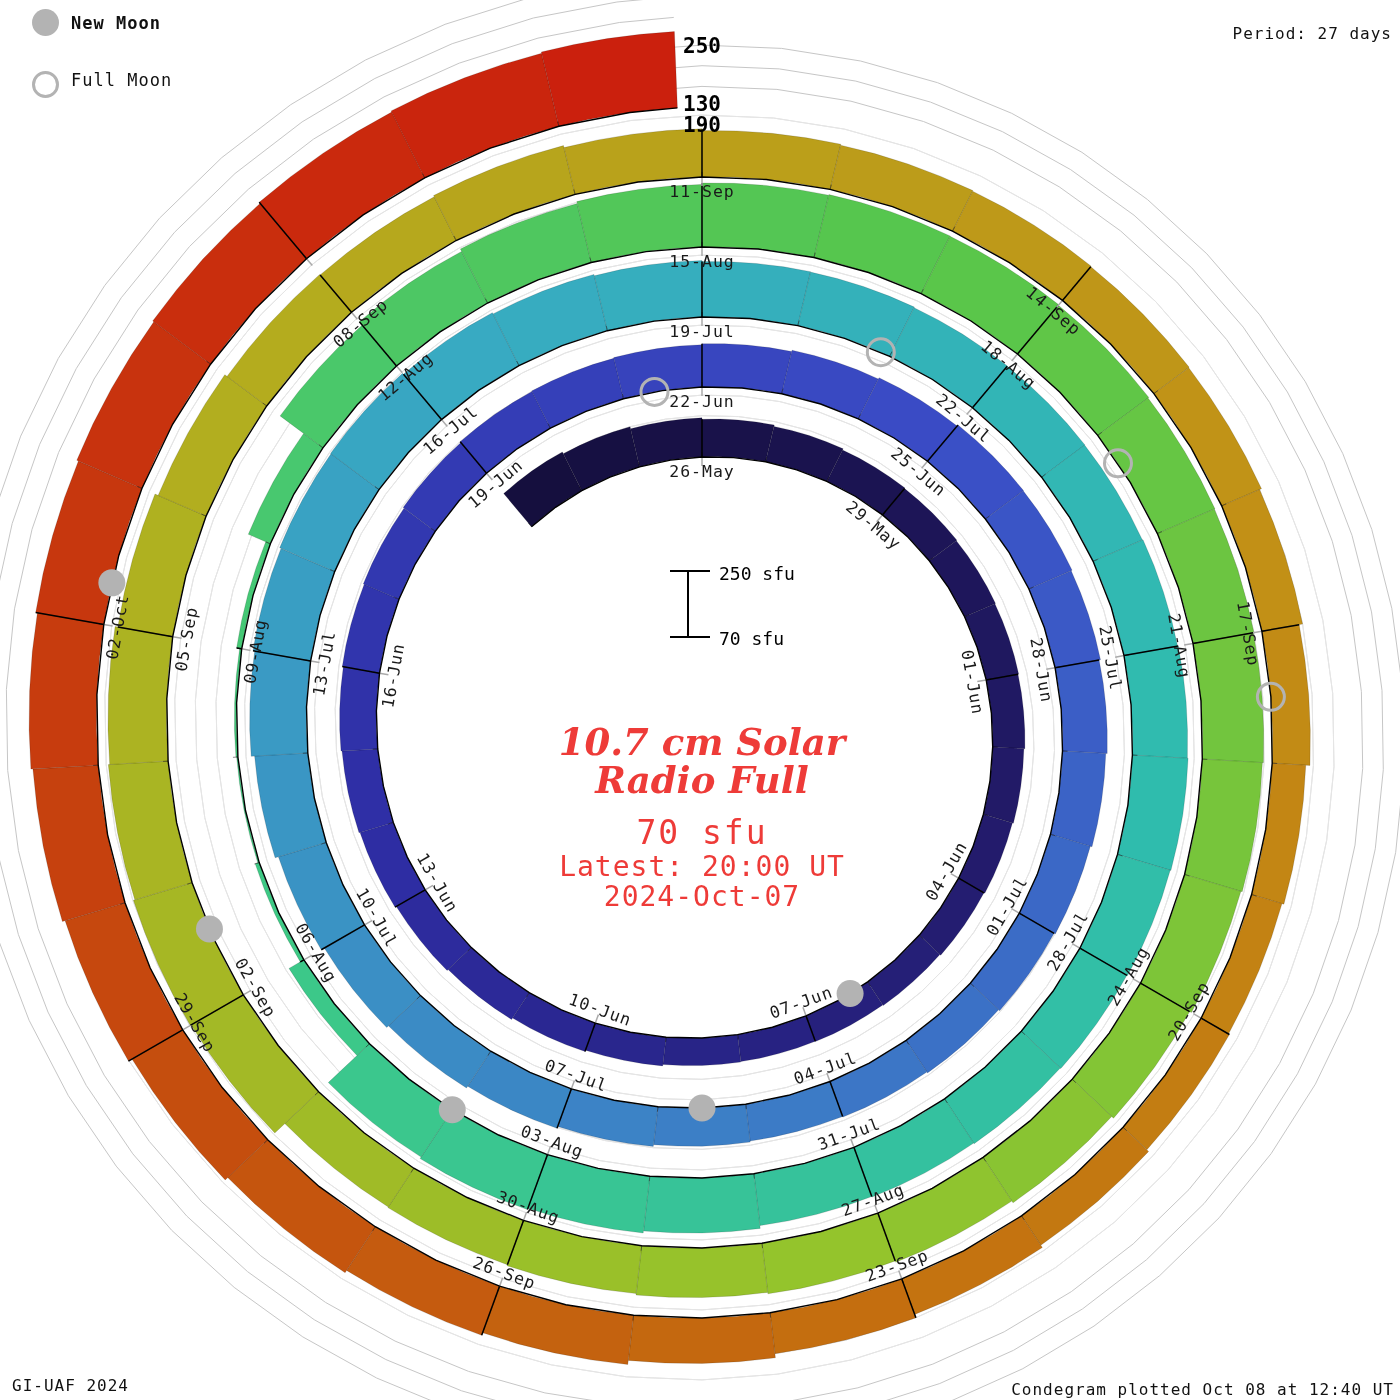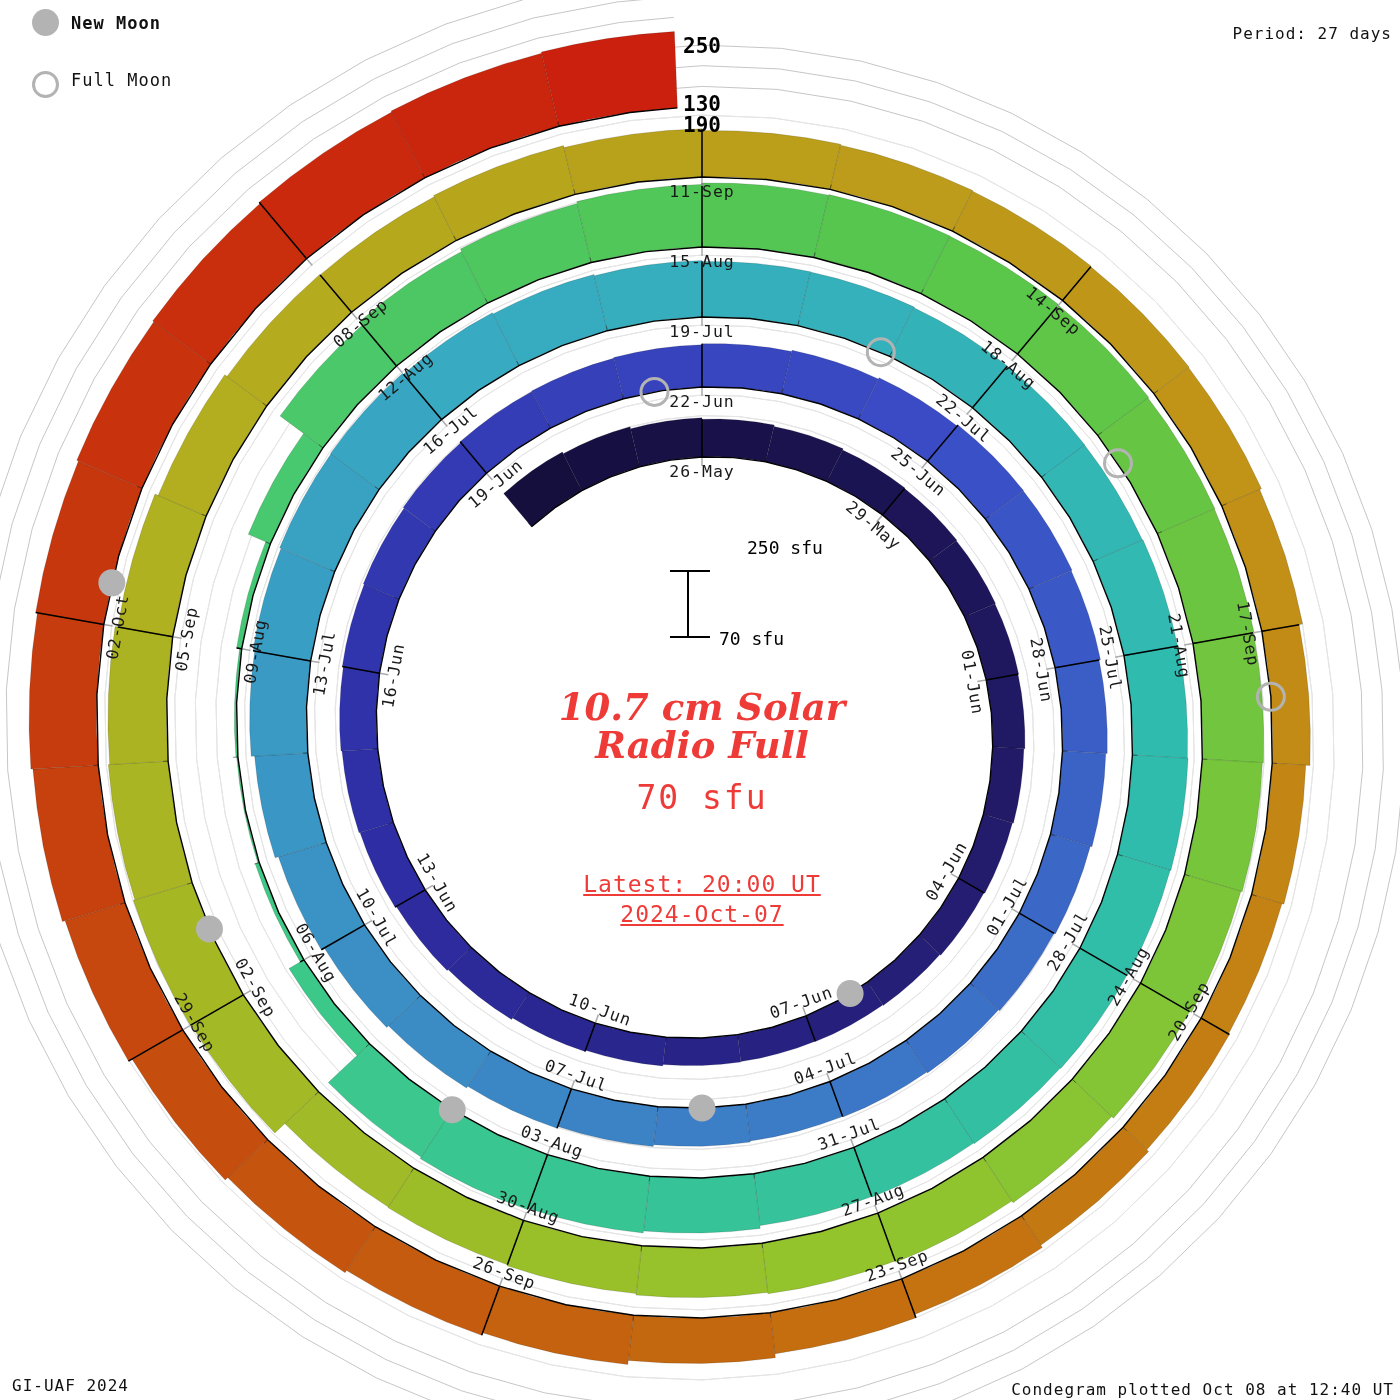--- a/index.html
+++ b/index.html
@@ -11,21 +11,21 @@
   .corner{font-size:16px;letter-spacing:1px;}
   .moon-chip{position:absolute;width:27px;height:27px;border-radius:50%;}
   .moon-chip.filled{background:#b3b3b3;}
   .moon-chip.open{background:transparent;border:3px solid #b3b3b3;box-sizing:border-box;}
   .radial-lab{position:absolute;width:70px;text-align:center;font-size:21px;font-weight:700;color:#000;}
   .sb-label{position:absolute;font-size:18px;color:#000;}
   .center-text{position:absolute;left:452px;top:688px;width:500px;text-align:center;}
   .ct-title{font-family:"DejaVu Serif", serif;font-style:italic;font-weight:700;
             font-size:37px;line-height:38px;}
   .ct-value{font-size:33px;margin-top:14px;letter-spacing:2px;}
-  .ct-latest{font-size:23px;line-height:30px;margin-top:52px;letter-spacing:1px;text-decoration:underline;}
+  .ct-latest{font-size:28px;line-height:30px;letter-spacing:1px;}
 </style>
 </head>
 <body>
 
 <div class="stage">
 
   <svg id="spiral-svg" width="1400" height="1400" viewBox="0 0 1400 1400">
       <path d="M518.3 511.0L544.2 490.1L572.5 472.2L602.9 457.7L634.9 446.8L668.1 439.6L702.0 436.4L736.2 437.1L770.3 441.8L803.8 450.4L836.1 463.0L866.9 479.3L895.7 499.1L922.2 522.3L945.9 548.5L966.4 577.3L983.5 608.6L997.0 641.7L1006.5 676.3L1012.0 711.9L1013.3 748.1L1010.3 784.4L1003.2 820.2L991.9 855.0L976.5 888.5L957.3 920.1L934.4 949.3L908.2 975.8L879.0 999.2L847.2 1019.0L813.1 1035.2L777.2 1047.3L740.0 1055.1L702.0 1058.6L663.7 1057.7L625.6 1052.3L588.3 1042.5L552.2 1028.3L517.8 1010.0L485.8 987.7L456.4 961.8L430.1 932.4L407.3 900.2L388.3 865.3L373.5 828.3L363.0 789.8L357.1 750.1L355.8 709.8L359.2 669.6L367.3 629.8L380.0 591.1L397.2 554.0L418.6 519.0L444.1 486.7L473.3 457.4L505.7 431.6L541.1 409.7L579.0 391.9L618.7 378.7L659.9 370.1L702.0 366.4L744.4 367.5L786.5 373.6L827.7 384.6L867.5 400.4L905.4 420.8L940.7 445.5L973.1 474.2L1002.0 506.7L1027.0 542.3L1047.8 580.8L1064.0 621.6L1075.4 664.2L1081.8 707.9L1083.1 752.2L1079.3 796.5L1070.2 840.2L1056.1 882.8L1037.1 923.5L1013.4 961.9L985.4 997.3L953.2 1029.4L917.5 1057.6L878.6 1081.6L837.0 1100.9L793.3 1115.4L748.1 1124.7L702.0 1128.6L655.6 1127.2L609.5 1120.4L564.3 1108.3L520.8 1090.9L479.4 1068.5L440.8 1041.3L405.4 1009.8L373.9 974.2L346.7 935.2L324.1 893.0L306.4 848.4L294.1 801.9L287.2 754.2L285.9 705.8L290.3 657.4L300.2 609.7L315.7 563.4L336.6 519.0L362.5 477.2L393.2 438.6L428.3 403.8L467.3 373.1L509.7 347.1L555.0 326.2L602.6 310.6L651.8 300.6L702.0 296.4L752.5 298.0L802.6 305.5L851.6 318.9L898.9 337.9L943.9 362.3L985.7 391.9L1024.0 426.2L1058.2 464.9L1087.6 507.3L1112.1 553.1L1131.1 601.5L1144.4 652.0L1151.7 703.8L1153.0 756.3L1148.2 808.7L1137.3 860.3L1120.4 910.5L1097.8 958.5L1069.6 1003.7L1036.3 1045.4L998.2 1083.0L956.0 1116.1L910.0 1144.2L861.0 1166.7L809.5 1183.5L756.3 1194.2L702.0 1198.6L647.4 1196.8L593.3 1188.5L540.4 1174.0L489.3 1153.4L440.9 1127.0L395.8 1095.0L354.5 1057.8L317.8 1016.0L286.0 970.2L259.8 920.8L239.4 868.5L225.2 814.1L217.3 758.2L216.0 701.7L221.3 645.2L233.2 589.6L251.5 535.7L275.9 484.0L306.3 435.4L342.3 390.6L383.3 350.1L428.8 314.6L478.3 284.6L531.1 260.4L586.5 242.5L643.7 231.1L702.0 226.4L760.6 228.5L818.7 237.4L875.6 253.1L930.4 275.3L982.3 303.8L1030.7 338.2L1074.9 378.2L1114.3 423.1L1148.3 472.3L1176.4 525.4L1198.1 581.5L1213.3 639.8L1221.6 699.7L1222.9 760.3L1217.1 820.8L1204.4 880.4L1184.7 938.2L1158.4 993.5L1125.7 1045.5L1087.2 1093.4L1043.2 1136.7L994.4 1174.6L941.4 1206.7L884.9 1232.5L825.6 1251.6L764.4 1263.7L702.0 1268.6L639.3 1266.3L577.2 1256.6L516.4 1239.8L457.9 1216.0L402.5 1185.4L350.8 1148.6L303.6 1105.9L261.6 1057.8L225.4 1005.2L195.5 948.5L172.3 888.6L156.2 826.2L147.4 762.3L146.2 697.6L152.4 633.1L166.1 569.6L187.2 507.9L215.3 449.0L250.2 393.6L291.3 342.6L338.3 296.5L390.3 256.1L446.9 222.0L507.1 194.6L570.3 174.3L635.6 161.5L702.0 156.4L768.7 159.0L834.9 169.3L899.5 187.3L961.8 212.7L1020.8 245.3L1075.7 284.6L1125.9 330.1L1170.4 381.3L1208.9 437.3L1240.6 497.7L1265.2 561.4L1282.2 627.7L1291.5 695.7L1292.8 764.4L1286.1 833.0L1271.4 900.5L1249.0 965.9L1219.0 1028.5L1181.9 1087.3L1138.1 1141.4L1088.2 1190.3L1032.9 1233.1L972.8 1269.3L908.8 1298.3L841.8 1319.7L772.5 1333.2L702.0 1338.6L631.2 1335.8L561.0 1324.8L492.5 1305.6L426.5 1278.5L364.0 1243.9L305.8 1202.2L252.7 1153.9L205.5 1099.6L164.8 1040.2L131.2 976.2L105.3 908.6L87.3 838.4L77.6 766.4L76.3 693.6L83.5 620.9L99.1 549.5L122.9 480.2L154.7 414.0L194.0 351.8L240.4 294.5L293.3 242.9L351.9 197.7L415.5 159.5L483.2 128.8L554.2 106.2L627.4 92.0L702.0 86.4L776.9 89.4L851.0 101.2L923.5 121.5L993.2 150.2L1059.2 186.8L1120.7 231.0L1176.8 282.1L1226.6 339.5L1269.5 402.3L1304.9 469.9L1332.3 541.3L1351.2 615.5L1361.4 691.6L1362.7 768.5L1355.0 845.1L1338.5 920.5L1313.2 993.7L1279.6 1063.5L1238.0 1129.1L1189.0 1189.5L1133.2 1243.9L1071.4 1291.6L1004.2 1331.8L932.8 1364.1L857.9 1387.8L780.6 1402.8L702.0 1408.6L623.1 1405.3L544.9 1392.9L468.6 1371.4L395.1 1341.1L325.5 1302.4L260.8 1255.8L201.8 1201.9L149.3 1141.4L104.2 1075.2L67.0 1003.9L38.2 928.7L18.4 850.5L7.7 770.4L6.4 689.5L14.5 608.8L32.0 529.4L58.6 452.5L94.1 379.0L137.9 310.0L189.5 246.5L248.3 189.3L313.4 139.2L384.0 96.9L459.3 63.1L538.0 38.1L619.3 22.5L673.8 17.4" fill="none" stroke="#c6c6c6" stroke-width="1"></path>
       <path d="M505.0 495.2L532.9 472.8L563.3 453.8L595.8 438.3L630.1 426.7L665.7 419.1L702.0 415.7L738.6 416.6L775.1 421.7L810.8 431.0L845.4 444.5L878.3 462.0L909.0 483.3L937.2 508.1L962.4 536.1L984.3 567.0L1002.5 600.4L1016.7 635.8L1026.8 672.7L1032.6 710.7L1033.9 749.3L1030.7 788.0L1022.9 826.1L1010.8 863.2L994.4 898.8L973.8 932.4L949.5 963.5L921.5 991.6L890.4 1016.4L856.4 1037.5L820.1 1054.6L782.0 1067.3L742.4 1075.6L702.0 1079.3L661.3 1078.2L620.9 1072.4L581.2 1061.9L542.9 1046.8L506.5 1027.2L472.5 1003.5L441.3 975.9L413.5 944.8L389.4 910.5L369.4 873.5L353.7 834.3L342.7 793.4L336.5 751.3L335.2 708.6L338.9 666.0L347.5 623.9L361.1 582.9L379.3 543.7L402.1 506.7L429.1 472.5L460.0 441.6L494.4 414.4L531.9 391.2L571.9 372.5L614.0 358.6L657.5 349.6L702.0 345.7L746.8 347.0L791.2 353.6L834.8 365.2L876.8 382.0L916.7 403.5L954.0 429.7L988.1 460.1L1018.6 494.3L1044.9 532.0L1066.8 572.7L1083.8 615.7L1095.8 660.6L1102.5 706.7L1103.7 753.4L1099.6 800.1L1090.0 846.2L1075.1 890.9L1055.0 933.8L1030.0 974.2L1000.4 1011.5L966.5 1045.2L928.8 1074.9L887.8 1100.0L844.1 1120.3L798.1 1135.5L750.5 1145.2L702.0 1149.3L653.2 1147.7L604.7 1140.5L557.3 1127.6L511.5 1109.3L468.0 1085.7L427.5 1057.1L390.4 1024.0L357.4 986.6L328.8 945.5L305.1 901.2L286.7 854.3L273.8 805.5L266.6 755.4L265.3 704.6L269.9 653.8L280.5 603.8L296.8 555.2L318.7 508.7L345.9 464.9L378.2 424.5L415.0 388.0L455.9 355.9L500.4 328.7L548.0 306.8L597.8 290.5L649.4 280.1L702.0 275.7L754.9 277.5L807.4 285.4L858.7 299.5L908.2 319.4L955.2 345.0L999.0 376.0L1039.0 412.0L1074.7 452.5L1105.5 497.0L1131.0 544.9L1150.9 595.6L1164.7 648.4L1172.3 702.6L1173.6 757.5L1168.5 812.3L1157.1 866.2L1139.4 918.7L1115.6 968.8L1086.1 1016.0L1051.3 1059.5L1011.5 1098.9L967.3 1133.4L919.3 1162.6L868.0 1186.1L814.2 1203.6L758.7 1214.7L702.0 1219.3L645.0 1217.3L588.6 1208.6L533.3 1193.4L480.1 1171.9L429.6 1144.2L382.5 1110.8L339.5 1072.0L301.2 1028.4L268.2 980.5L240.8 928.9L219.6 874.4L204.8 817.7L196.7 759.4L195.4 700.5L201.0 641.7L213.4 583.7L232.5 527.5L258.1 473.7L289.8 423.1L327.3 376.4L370.0 334.3L417.5 297.4L469.0 266.1L524.0 241.0L581.7 222.4L641.3 210.6L702.0 205.7L763.0 208.0L823.5 217.3L882.6 233.7L939.6 256.9L993.7 286.6L1044.0 322.4L1089.9 364.0L1130.9 410.7L1166.1 462.0L1195.3 517.2L1217.9 575.5L1233.6 636.3L1242.2 698.5L1243.5 761.5L1237.5 824.4L1224.1 886.3L1203.6 946.4L1176.2 1003.8L1142.3 1057.8L1102.2 1107.6L1056.5 1152.5L1005.8 1191.9L950.7 1225.2L892.0 1251.9L830.4 1271.7L766.8 1284.2L702.0 1289.3L636.9 1286.8L572.4 1276.7L509.4 1259.2L448.7 1234.4L391.1 1202.7L337.5 1164.4L288.6 1120.0L245.1 1070.2L207.5 1015.5L176.6 956.7L152.6 894.5L135.9 829.8L126.8 763.5L125.5 696.4L132.1 629.5L146.3 563.6L168.2 499.8L197.4 438.7L233.6 381.3L276.3 328.4L325.0 280.7L379.0 238.9L437.6 203.6L500.1 175.2L565.5 154.3L633.2 141.0L702.0 135.7L771.1 138.5L839.6 149.2L906.6 167.9L971.0 194.3L1032.1 228.1L1089.0 268.8L1140.9 316.0L1187.0 368.9L1226.8 427.0L1259.6 489.5L1285.0 555.5L1302.6 624.1L1312.1 694.5L1313.4 765.6L1306.4 836.6L1291.2 906.4L1267.9 974.1L1236.9 1038.8L1198.4 1099.6L1153.1 1155.6L1101.5 1206.1L1044.2 1250.3L982.1 1287.7L915.9 1317.7L846.5 1339.8L774.9 1353.7L702.0 1359.3L628.8 1356.3L556.3 1344.8L485.4 1325.0L417.3 1297.0L352.6 1261.2L292.5 1218.0L237.7 1168.1L188.9 1112.0L146.9 1050.5L112.3 984.4L85.5 914.6L67.0 842.0L57.0 767.6L55.7 692.4L63.1 617.4L79.3 543.6L104.0 472.0L136.8 403.7L177.5 339.5L225.4 280.4L280.0 227.1L340.5 180.4L406.2 141.0L476.1 109.4L549.4 86.1L625.0 71.5L702.0 65.7L779.3 68.9L855.8 81.1L930.5 102.1L1002.5 131.7L1070.6 169.6L1134.0 215.2L1191.8 267.9L1243.2 327.1L1287.4 392.0L1323.9 461.8L1352.0 535.4L1371.5 611.9L1382.0 690.4L1383.3 769.7L1375.3 848.7L1358.2 926.5L1332.2 1001.8L1297.5 1073.8L1254.6 1141.4L1204.0 1203.6L1146.5 1259.7L1082.7 1308.8L1013.5 1350.3L939.8 1383.5L862.7 1407.9L783.0 1423.3L702.0 1429.3L620.7 1425.8L540.1 1413.0L461.5 1390.8L385.8 1359.5L314.2 1319.7L247.5 1271.6L186.8 1216.1L132.8 1153.8L86.3 1085.5L48.0 1012.1L18.4 934.6L-2.0 854.1L-12.9 771.6L-14.2 688.3L-5.8 605.2L12.2 523.5L39.7 444.3L76.2 368.7L121.3 297.7L174.5 232.3L235.0 173.5L302.1 121.9L374.8 78.5L452.2 43.7L533.3 18.0L616.9 2.0L673.0 -3.3" fill="none" stroke="#c6c6c6" stroke-width="1"></path>
       <path d="M491.7 479.4L521.5 455.6L554.0 435.3L588.8 418.9L625.4 406.6L663.3 398.6L702.0 395.1L741.0 396.1L779.8 401.6L817.9 411.6L854.6 426.1L889.6 444.8L922.3 467.5L952.2 493.9L979.0 523.8L1002.2 556.7L1021.4 592.2L1036.5 629.9L1047.2 669.1L1053.2 709.5L1054.5 750.5L1051.0 791.5L1042.7 832.0L1029.8 871.4L1012.3 909.1L990.4 944.7L964.5 977.6L934.8 1007.4L901.7 1033.6L865.7 1055.9L827.2 1074.0L786.7 1087.4L744.8 1096.1L702.0 1099.9L658.9 1098.7L616.1 1092.5L574.1 1081.3L533.7 1065.2L495.2 1044.5L459.2 1019.3L426.3 990.1L397.0 957.1L371.5 920.8L350.4 881.7L334.0 840.2L322.4 796.9L315.9 752.5L314.6 707.4L318.6 662.4L327.8 618.0L342.1 574.8L361.4 533.4L385.5 494.4L414.1 458.4L446.7 425.8L483.1 397.1L522.6 372.8L564.8 353.2L609.2 338.5L655.1 329.1L702.0 325.1L749.2 326.5L796.0 333.5L841.8 345.8L886.1 363.5L928.1 386.3L967.3 413.9L1003.1 445.9L1035.1 482.0L1062.8 521.7L1085.7 564.5L1103.6 609.8L1116.1 657.0L1123.1 705.5L1124.4 754.6L1119.9 803.7L1109.8 852.1L1094.0 899.1L1072.9 944.1L1046.6 986.5L1015.4 1025.7L979.8 1061.0L940.2 1092.1L897.1 1118.5L851.1 1139.7L802.9 1155.5L752.9 1165.7L702.0 1169.9L650.8 1168.2L599.9 1160.6L550.2 1147.0L502.2 1127.8L456.7 1103.0L414.2 1073.0L375.4 1038.1L340.8 998.9L310.9 955.8L286.2 909.4L266.9 860.3L253.4 809.1L246.0 756.6L244.7 703.4L249.6 650.2L260.7 597.9L277.8 547.0L300.8 498.4L329.4 452.6L363.2 410.3L401.7 372.1L444.6 338.6L491.2 310.2L540.9 287.4L593.1 270.4L647.0 259.6L702.0 255.1L757.3 257.0L812.1 265.4L865.8 280.1L917.5 301.0L966.5 327.8L1012.3 360.2L1054.0 397.9L1091.3 440.2L1123.4 486.7L1150.0 536.8L1170.6 589.7L1185.0 644.8L1192.9 701.4L1194.2 758.7L1188.9 815.8L1176.8 872.2L1158.3 926.8L1133.5 979.1L1102.7 1028.3L1066.3 1073.7L1024.8 1114.7L978.6 1150.6L928.5 1181.0L875.1 1205.5L819.0 1223.7L761.0 1235.2L702.0 1239.9L642.7 1237.8L583.8 1228.7L526.3 1212.8L470.8 1190.3L418.2 1161.4L369.2 1126.6L324.5 1086.2L284.7 1040.7L250.3 990.8L221.9 937.1L199.8 880.3L184.5 821.2L176.1 760.6L174.8 699.3L180.7 638.1L193.6 577.8L213.5 519.3L240.2 463.4L273.2 410.8L312.2 362.3L356.7 318.5L406.1 280.1L459.8 247.7L517.0 221.6L576.9 202.3L638.9 190.1L702.0 185.1L765.4 187.5L828.3 197.2L889.7 214.3L948.9 238.4L1005.0 269.3L1057.3 306.6L1105.0 349.8L1147.4 398.4L1184.0 451.7L1214.3 509.0L1237.7 569.6L1254.0 632.7L1262.8 697.3L1264.1 762.7L1257.8 828.0L1243.9 892.2L1222.6 954.6L1194.1 1014.1L1158.8 1070.1L1117.2 1121.7L1069.8 1168.3L1017.1 1209.1L959.9 1243.6L899.0 1271.3L835.1 1291.8L769.2 1304.7L702.0 1309.9L634.5 1307.3L567.7 1296.8L502.3 1278.6L439.4 1252.9L379.8 1219.9L324.2 1180.2L273.6 1134.2L228.5 1082.5L189.7 1025.8L157.6 964.8L132.8 900.4L115.6 833.4L106.2 764.7L104.9 695.2L111.7 625.9L126.6 557.7L149.3 491.6L179.6 428.4L217.1 369.0L261.3 314.2L311.7 264.9L367.7 221.7L428.4 185.1L493.0 155.8L560.8 134.2L630.8 120.5L702.0 115.1L773.5 118.0L844.4 129.1L913.6 148.5L980.3 175.9L1043.5 210.8L1102.3 253.0L1155.9 301.8L1203.6 356.6L1244.6 416.7L1278.5 481.3L1304.7 549.5L1322.9 620.5L1332.7 693.3L1334.0 766.8L1326.7 840.2L1311.0 912.3L1286.9 982.3L1254.7 1049.1L1215.0 1111.9L1168.1 1169.8L1114.8 1221.9L1055.6 1267.6L991.4 1306.2L923.0 1337.1L851.3 1359.9L777.3 1374.2L702.0 1379.9L626.4 1376.8L551.5 1364.9L478.4 1344.4L408.0 1315.4L341.3 1278.4L279.2 1233.8L222.7 1182.2L172.4 1124.3L129.0 1060.8L93.3 992.6L65.7 920.5L46.6 845.6L36.4 768.8L35.1 691.2L42.8 613.8L59.5 537.7L85.0 463.9L118.9 393.4L160.9 327.2L210.4 266.2L266.7 211.3L329.2 163.2L396.9 122.6L469.1 90.0L544.6 66.1L622.6 51.0L702.0 45.1L781.7 48.4L860.6 61.0L937.6 82.7L1011.7 113.3L1081.9 152.3L1147.3 199.4L1206.8 253.8L1259.7 314.8L1305.3 381.7L1342.8 453.6L1371.8 529.5L1391.8 608.4L1402.6 689.2L1403.9 770.9L1395.7 852.3L1378.0 932.4L1351.1 1010.0L1315.4 1084.1L1271.1 1153.7L1219.1 1217.8L1159.8 1275.5L1094.0 1326.1L1022.8 1368.7L946.9 1402.8L867.4 1428.0L785.4 1443.8L702.0 1449.9L618.3 1446.3L535.4 1433.0L454.4 1410.2L376.6 1378.0L302.8 1336.9L234.2 1287.4L171.7 1230.3L116.2 1166.1L68.4 1095.8L29.1 1020.3L-1.3 940.6L-22.3 857.7L-33.5 772.8L-34.8 687.1L-26.1 601.6L-7.5 517.6L20.7 436.1L58.3 358.4L104.8 285.4L159.5 218.2L221.7 157.7L290.7 104.7L365.5 60.0L445.1 24.3L528.5 -2.0L614.5 -18.5L672.2 -23.9" fill="none" stroke="#c6c6c6" stroke-width="1"></path>
@@ -467,25 +467,25 @@
   <div class="txt legend-label" style="left:71px;top:70px;">Full Moon</div>
 
   <div class="txt corner" style="right:8px;top:24px;">Period: 27 days</div>
   <div class="txt corner" style="left:12px;top:1376px;">GI-UAF 2024</div>
   <div class="txt corner" style="right:6px;top:1380px;">Condegram plotted Oct 08 at 12:40 UT</div>
 
   <div class="radial-lab" style="left:667px;top:34px;">250</div>
   <div class="radial-lab" style="left:667px;top:69px;margin-top:44px;">190</div>
   <div class="radial-lab" style="left:667px;top:80px;margin-top:12px;">130</div>
 
-  <div class="sb-label" style="left:719px;top:537px;margin-left:28px;">250 sfu</div>
+  <div class="sb-label" style="left:719px;top:563px;">250 sfu</div>
   <div class="sb-label" style="left:719px;top:628px;">70 sfu</div>
 
   <div class="center-text">
-    <div class="ct-title" style="color: rgb(238, 59, 56);">
+    <div class="ct-title" style="color: rgb(238, 59, 56); margin-top: 35px;">
       <span>10.7 cm Solar</span><br>
       <span>Radio Full</span>
     </div>
     <div class="ct-value" style="color: rgb(238, 59, 56);">70 sfu</div>
     <div class="ct-latest" style="color: rgb(238, 59, 56);">
       <span>Latest: 20:00 UT</span><br>
       <span>2024-Oct-07</span>
     </div>
   </div>
 </div>

